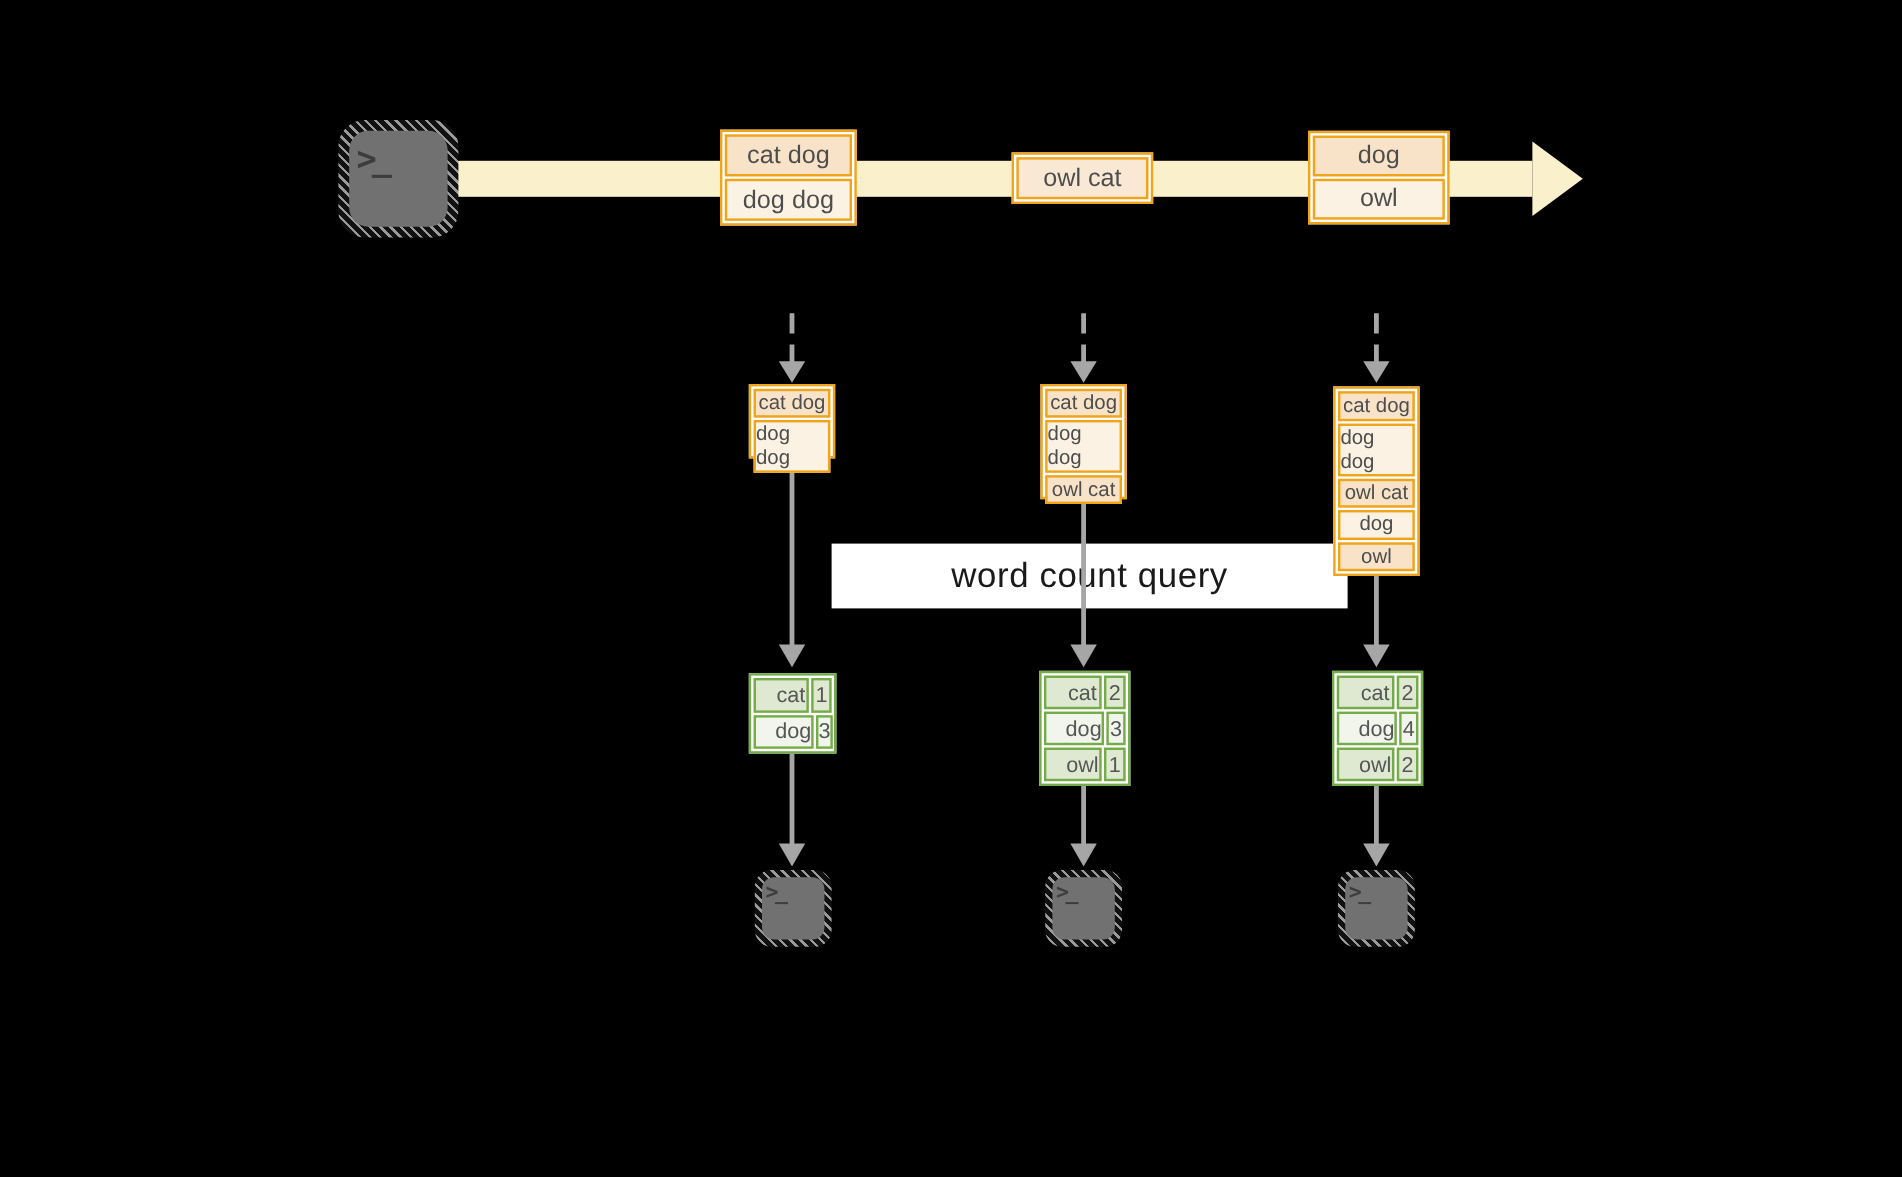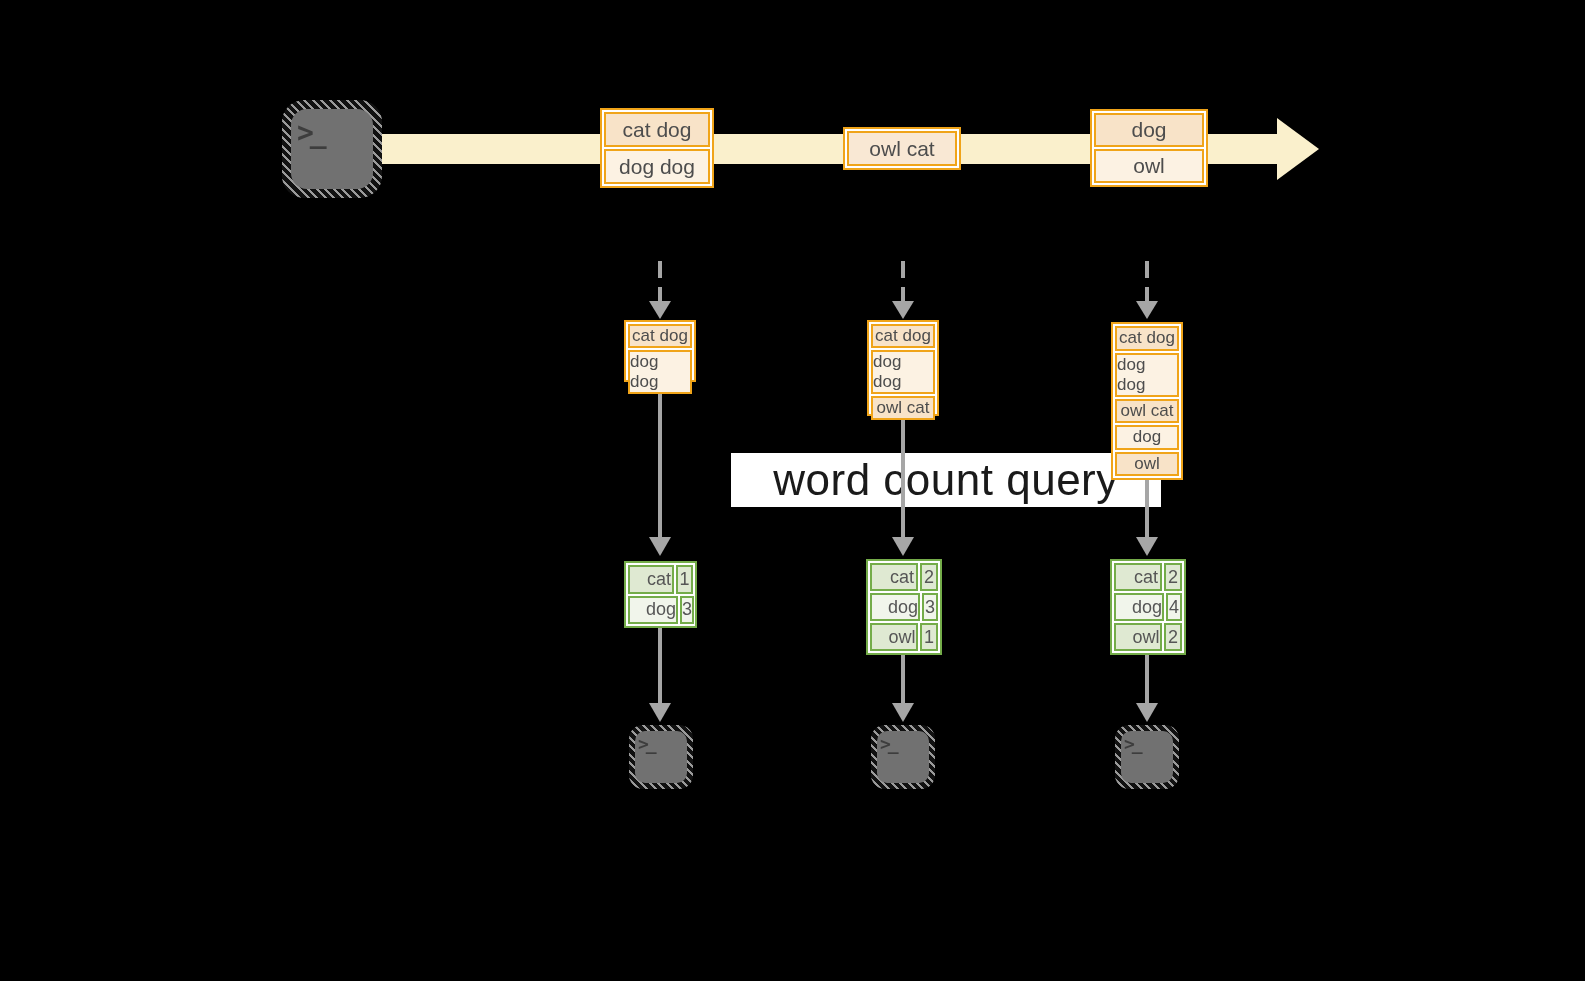--- a/index.html
+++ b/index.html
@@ -56,21 +56,21 @@
     color:#565656;font-size:18px;
   }
   .gtab .gword{flex:2;padding-left:16px;}
   .gtab .gnum{flex:1;}
   .gtab .grow:nth-child(odd) .cell{background:#DFE9D2;}
   .gtab .grow:nth-child(even) .cell{background:#F1F5EB;}
   
   .qlabel{
     position:absolute;left:693px;top:453px;width:430px;height:54px;background:#fff;
     display:flex;align-items:center;justify-content:center;
-    font-size:44px;color:#1a1a1a;letter-spacing:0.5px;margin-left:38px;
+    font-size:29px;color:#1a1a1a;letter-spacing:0.5px;
   }
   
   svg.arrows{position:absolute;left:0;top:0;pointer-events:none;}
 </style>
 </head>
 <body>
 
 <div id="canvas">
 
   <div class="band"></div>

